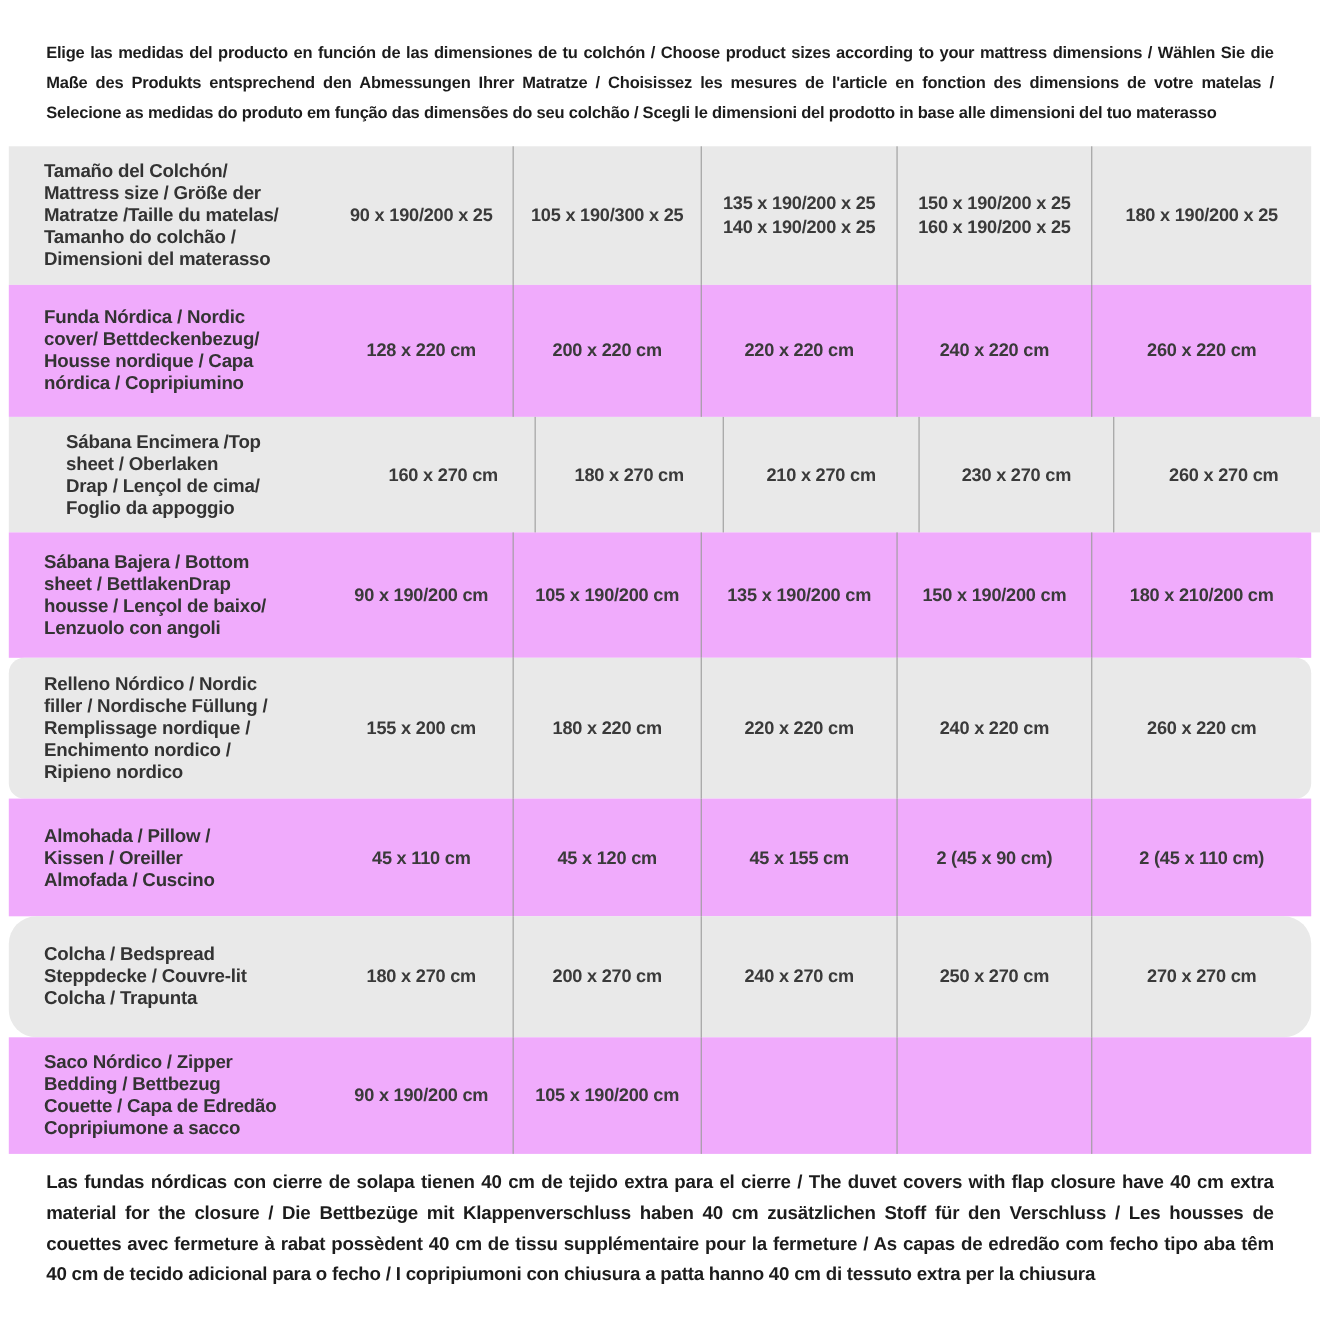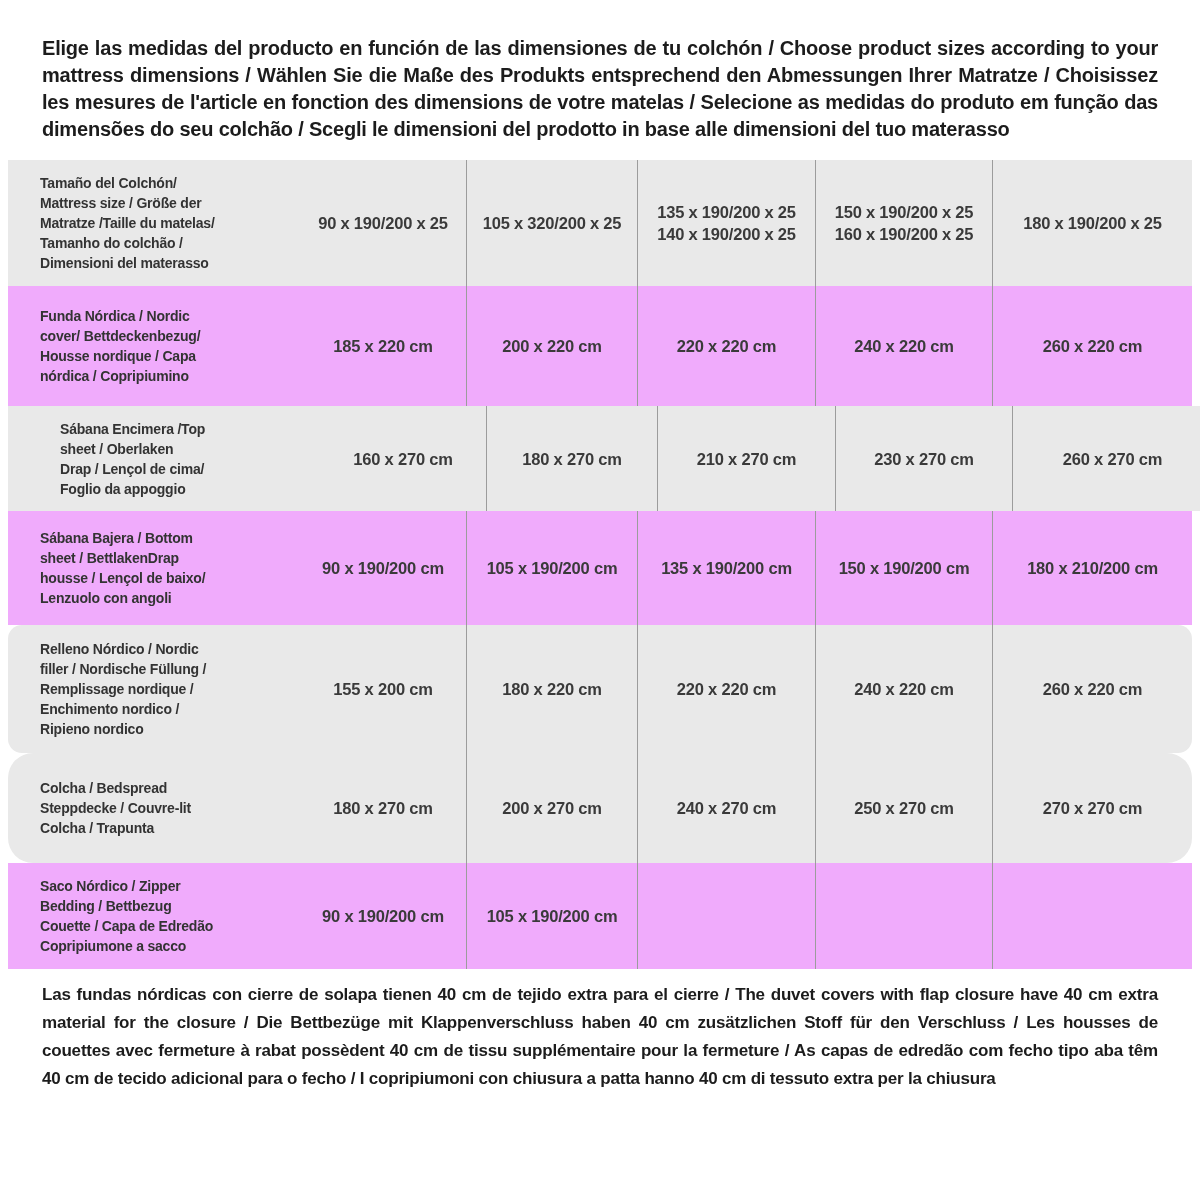--- a/index.html
+++ b/index.html
@@ -12,21 +12,21 @@
   .page {
     width: 1200px;
     height: 1200px;
     background: #ffffff;
     color: #1f1f1f;
     position: relative;
     overflow: hidden;
   }
   .intro {
     margin: 35px 42px 0 42px;
-    font-size: 20px;
+    font-size: 15px;
     font-weight: bold;
     line-height: 27px;
     letter-spacing: -0.2px;
     text-align: justify;
     text-align-last: left;
     color: #1c1c1c;
   }
   .size-table {
     margin: 17px 8px 0 8px;
     width: 1184px;
@@ -50,21 +50,21 @@
     white-space: pre-line;
     line-height: 22px;
     padding: 8px 4px;
     box-sizing: border-box;
   }
   .cell.label {
     justify-content: flex-start;
     text-align: left;
     padding-left: 32px;
     padding-right: 10px;
-    font-size: 14px;
+    font-size: 17px;
     line-height: 20px;
     color: #333333;
   }
   .cell.sep { border-right: 1px solid #9c9c9c; }
   .footer-note {
     margin: 12px 42px 0 42px;
     font-size: 17px;
     font-weight: bold;
     line-height: 28px;
     letter-spacing: -0.2px;
@@ -82,34 +82,34 @@
 
   <div class="size-table">
 
     <div class="t-row gray" style="min-height:126px;">
       <div class="cell label">Tamaño del Colchón/
 Mattress size / Größe der
 Matratze /Taille du matelas/
 Tamanho do colchão /
 Dimensioni del materasso</div>
       <div class="cell sep">90 x 190/200 x 25</div>
-      <div class="cell sep">105 x 320/200 x 25</div>
+      <div class="cell sep">105 x 190/300 x 25</div>
       <div class="cell sep">135 x 190/200 x 25
 140 x 190/200 x 25</div>
       <div class="cell sep">150 x 190/200 x 25
 160 x 190/200 x 25</div>
       <div class="cell">180 x 190/200 x 25</div>
     </div>
 
     <div class="t-row white" style="min-height:120px;">
       <div class="cell label">Funda Nórdica /  Nordic
 cover/ Bettdeckenbezug/
 Housse nordique  / Capa
 nórdica / Copripiumino</div>
-      <div class="cell sep">185 x 220 cm</div>
+      <div class="cell sep">128 x 220 cm</div>
       <div class="cell sep">200 x 220 cm</div>
       <div class="cell sep">220 x 220 cm</div>
       <div class="cell sep">240 x 220 cm</div>
       <div class="cell">260 x 220 cm</div>
     </div>
 
     <div class="t-row gray" style="min-height:105px;padding-left:20px;">
       <div class="cell label">Sábana Encimera /Top
 sheet / Oberlaken
 Drap / Lençol de cima/
@@ -139,20 +139,30 @@
 Remplissage nordique /
 Enchimento nordico /
 Ripieno nordico</div>
       <div class="cell sep">155 x 200 cm</div>
       <div class="cell sep">180 x 220 cm</div>
       <div class="cell sep">220 x 220 cm</div>
       <div class="cell sep">240 x 220 cm</div>
       <div class="cell">260 x 220 cm</div>
     </div>
 
+    <div class="t-row white" style="min-height:107px;">
+      <div class="cell label">Almohada  / Pillow /
+Kissen / Oreiller
+Almofada / Cuscino</div>
+      <div class="cell sep">45 x 110 cm</div>
+      <div class="cell sep">45 x 120 cm</div>
+      <div class="cell sep">45 x 155 cm</div>
+      <div class="cell sep">2 (45 x 90 cm)</div>
+      <div class="cell">2 (45 x 110 cm)</div>
+    </div>
 
     <div class="t-row gray" style="min-height:110px;border-radius:25px;">
       <div class="cell label">Colcha / Bedspread
 Steppdecke / Couvre-lit
 Colcha / Trapunta</div>
       <div class="cell sep">180 x 270 cm</div>
       <div class="cell sep">200 x 270 cm</div>
       <div class="cell sep">240 x 270 cm</div>
       <div class="cell sep">250 x 270 cm</div>
       <div class="cell">270 x 270 cm</div>

